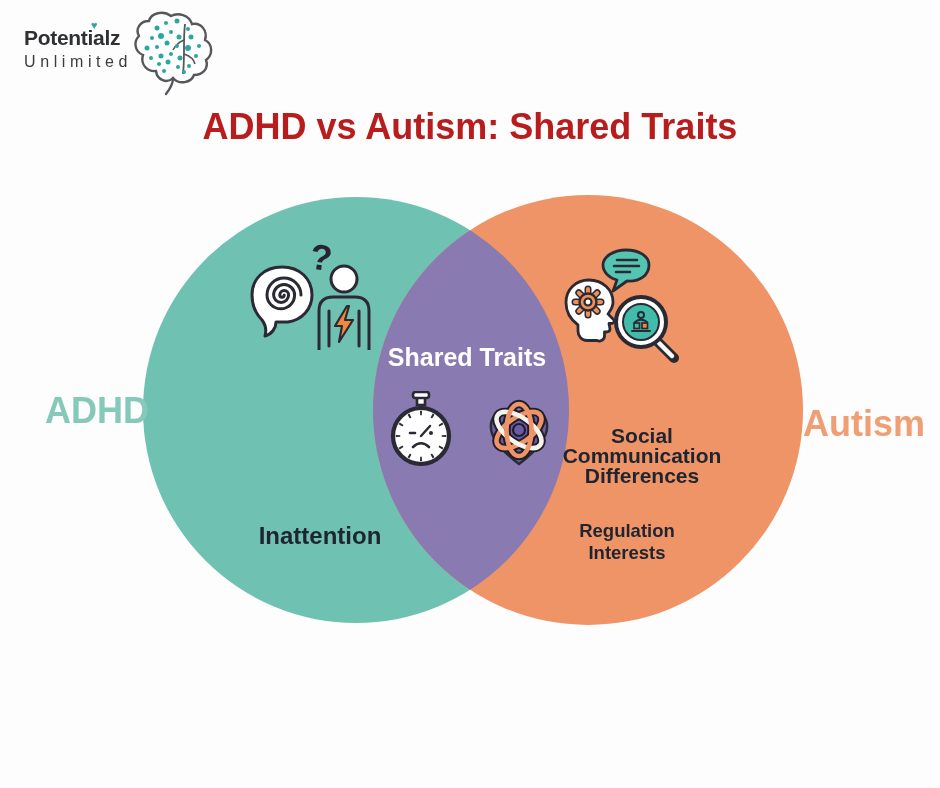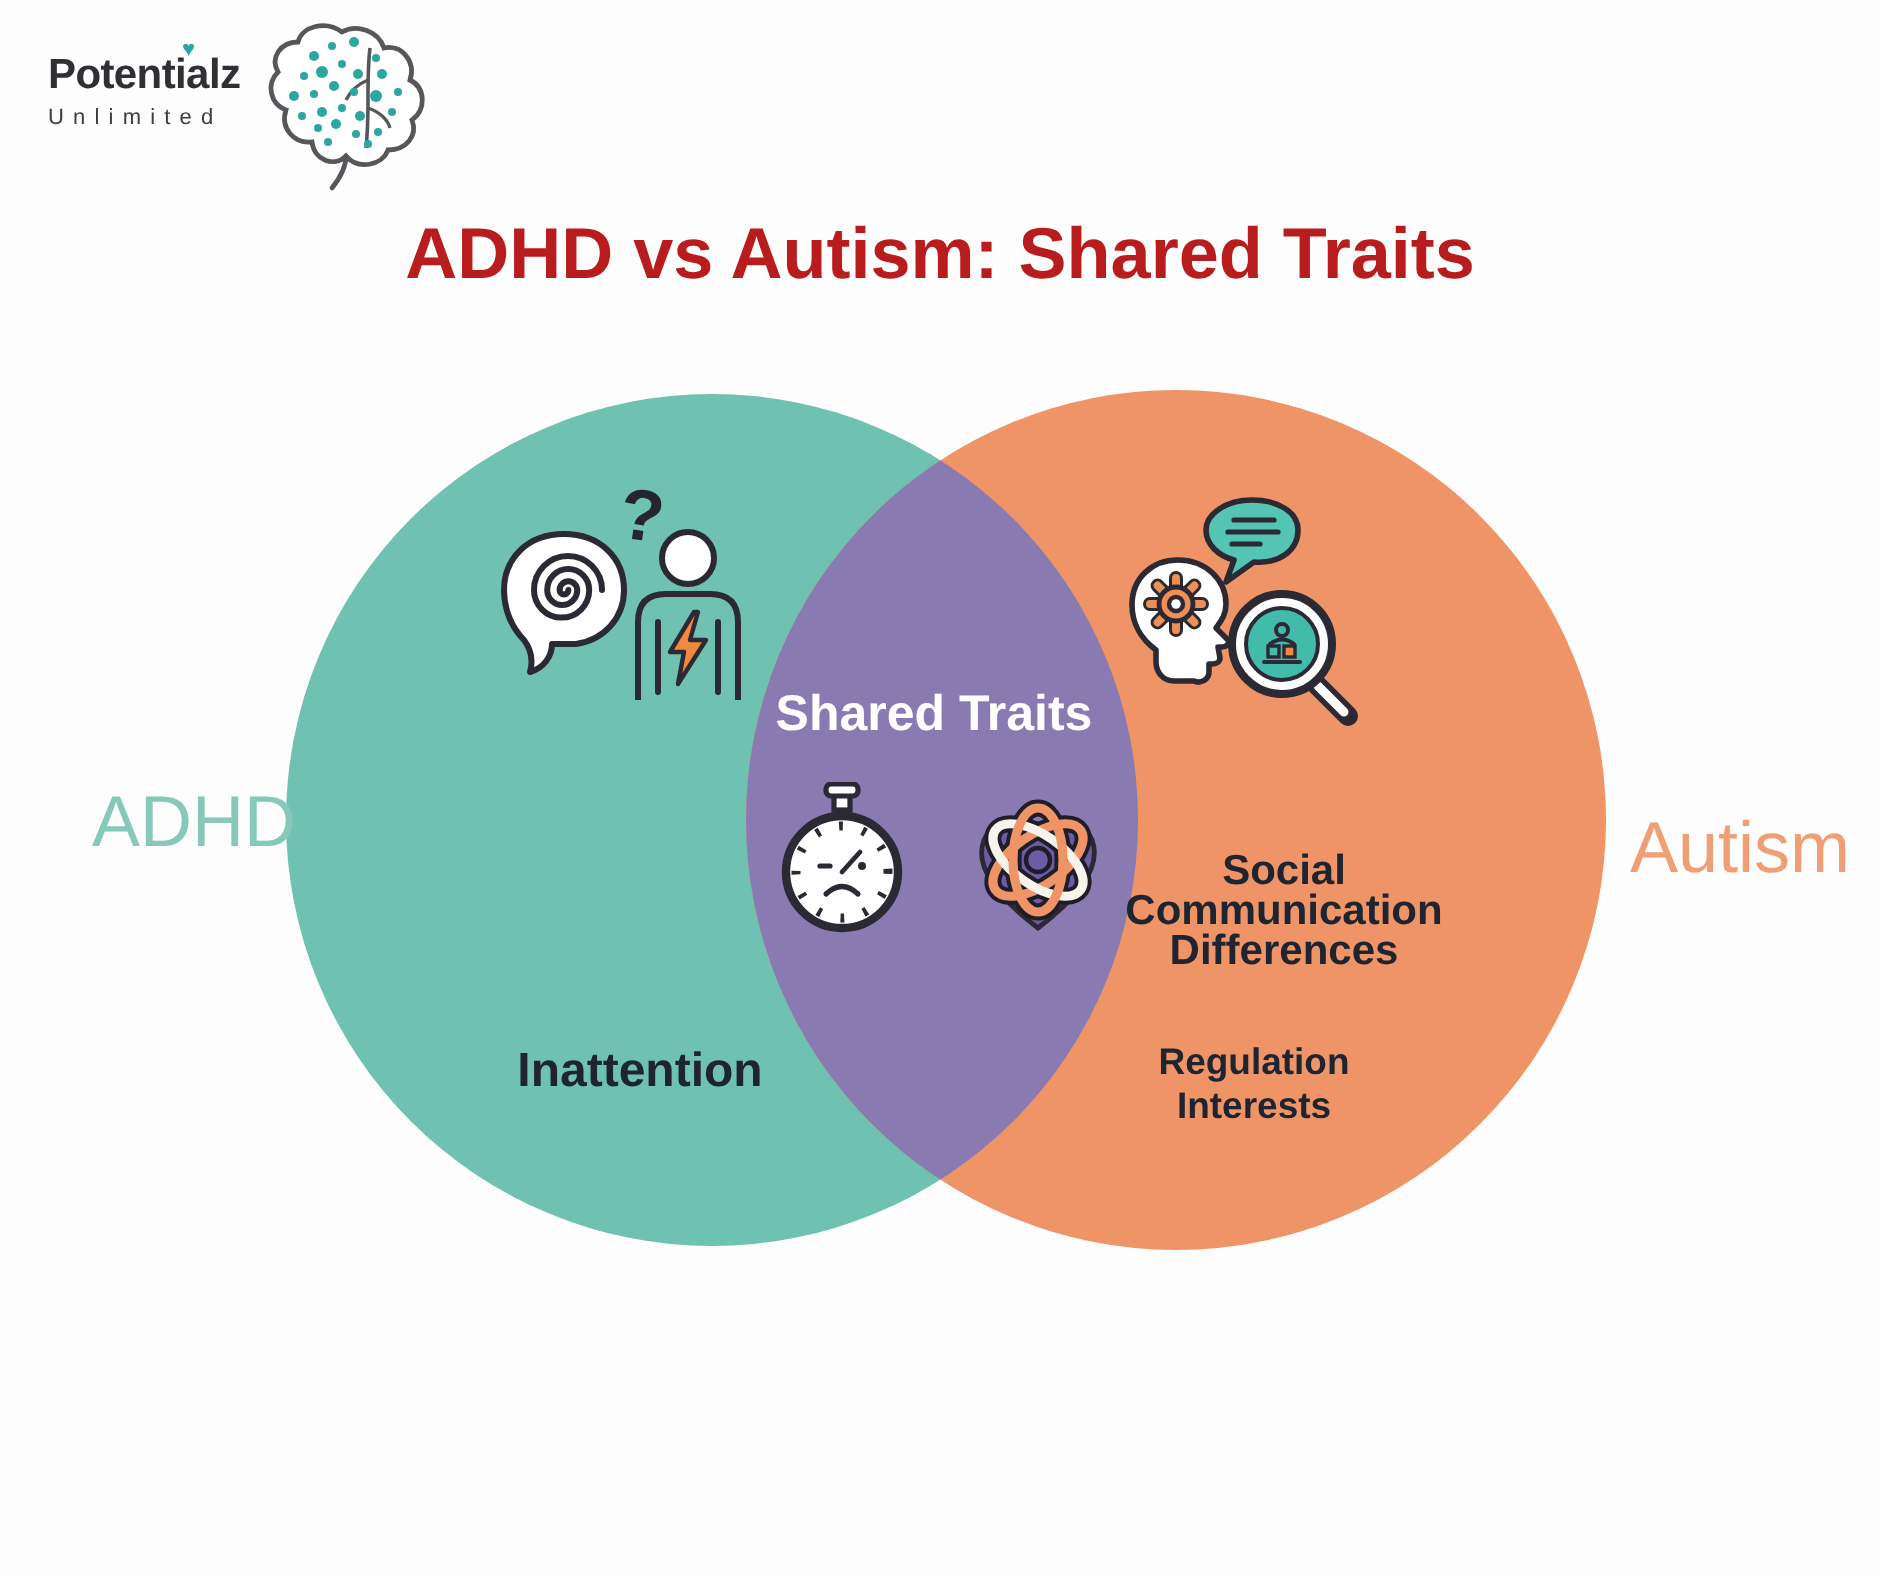--- a/index.html
+++ b/index.html
@@ -5,29 +5,29 @@
   html,body{margin:0;padding:0;}
   .canvas{
     position:relative;width:940px;height:788px;background:#fdfdfd;
     font-family:"Liberation Sans","DejaVu Sans",sans-serif;overflow:hidden;
   }
   .abs{position:absolute;}
   
   .logo-text{position:absolute;left:24px;top:26px;width:130px;}
   .logo-brand{position:relative;font-size:21px;font-weight:bold;color:#2f3033;letter-spacing:-0.3px;}
   .logo-heart{position:absolute;left:67px;top:-7px;font-size:11px;color:#2aa8a0;}
-  .logo-sub{font-size:11px;color:#3b3c3e;letter-spacing:4.6px;margin-top:3px;font-weight:500;}
+  .logo-sub{font-size:16px;color:#3b3c3e;letter-spacing:4.6px;margin-top:3px;font-weight:500;}
   
   .title{position:absolute;left:0;top:106px;width:940px;text-align:center;
     font-size:36px;font-weight:bold;color:#b91c1c;letter-spacing:0px;}
   
   .label{position:absolute;font-weight:bold;text-align:center;line-height:1.12;}
   .lbl-dark{color:#1e2430;}
   .lbl-white{color:#ffffff;}
-  .side-title{font-size:36px;font-weight:normal;}
+  .side-title{font-size:36px;font-weight:bold;}
   .q-mark{position:absolute;left:310px;top:237px;font-size:36px;font-weight:bold;
     color:#26242e;transform:rotate(8deg);}
   svg{display:block;}
 </style>
 </head>
 <body>
 
 <div class="canvas">
 
   <div class="logo-text">

